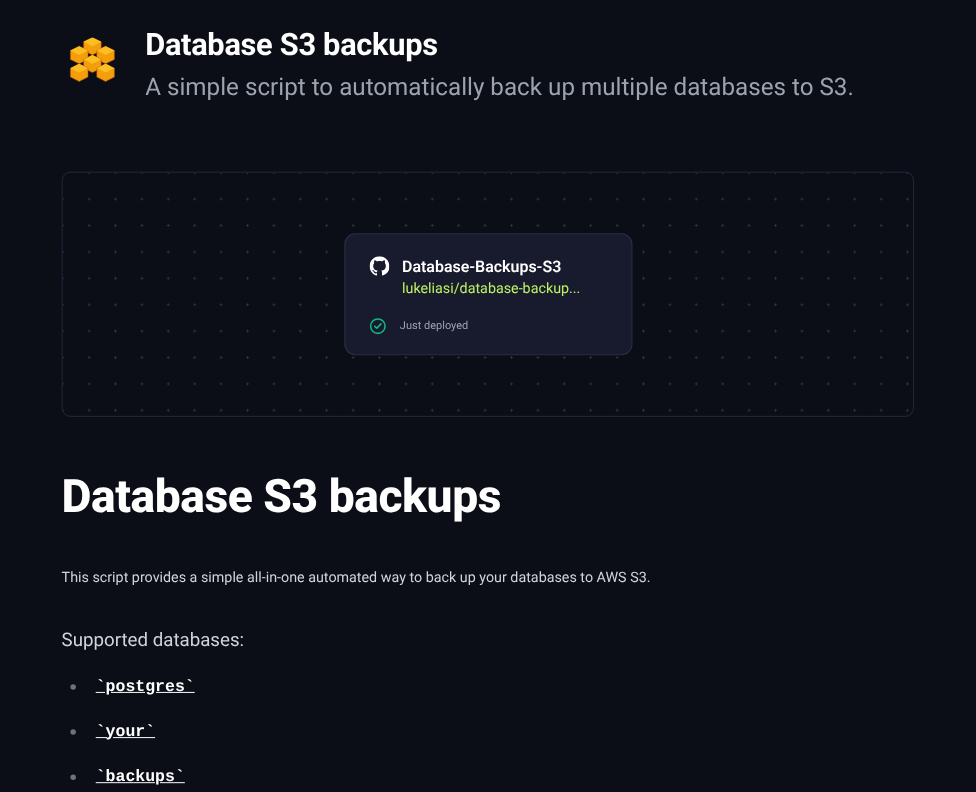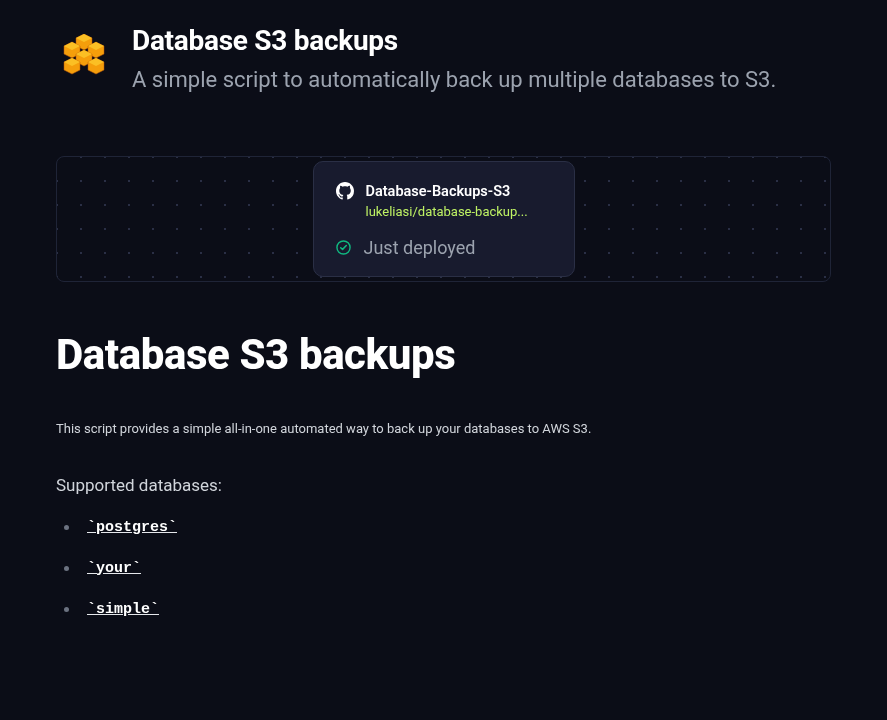--- a/index.html
+++ b/index.html
@@ -49,21 +49,21 @@
     
     .header-subtitle {
       font-size: 22px;
       color: #9ca3af;
       font-weight: 400;
     }
     
     .dotted-panel {
       border: 1px solid #1f2437;
       border-radius: 8px;
-      height: 126px;
+      height: 223px;
       display: flex;
       align-items: center;
       justify-content: center;
       position: relative;
       margin-bottom: 48px;
       background-image: radial-gradient(circle, #2a2f45 1px, transparent 1px);
       background-size: 24px 24px;
       background-position: 12px 12px;
     }
     
@@ -113,21 +113,21 @@
     .check-icon-wrap {
       width: 16px;
       height: 16px;
       display: flex;
       align-items: center;
       justify-content: center;
       flex-shrink: 0;
     }
     
     .card-status-text {
-      font-size: 18px;
+      font-size: 10px;
       color: #9ca3af;
     }
     
     .main-title {
       font-size: 42px;
       font-weight: 800;
       color: #ffffff;
       margin-bottom: 40px;
       letter-spacing: -0.01em;
     }
@@ -236,15 +236,15 @@
   <li>
     <span class="bullet"></span>
     <span class="code">`postgres`</span>
   </li>
   <li>
     <span class="bullet"></span>
     <span class="code">`your`</span>
   </li>
   <li>
     <span class="bullet"></span>
-    <span class="code">`simple`</span>
+    <span class="code">`backups`</span>
   </li>
 </ul>
 
 </body></html>

